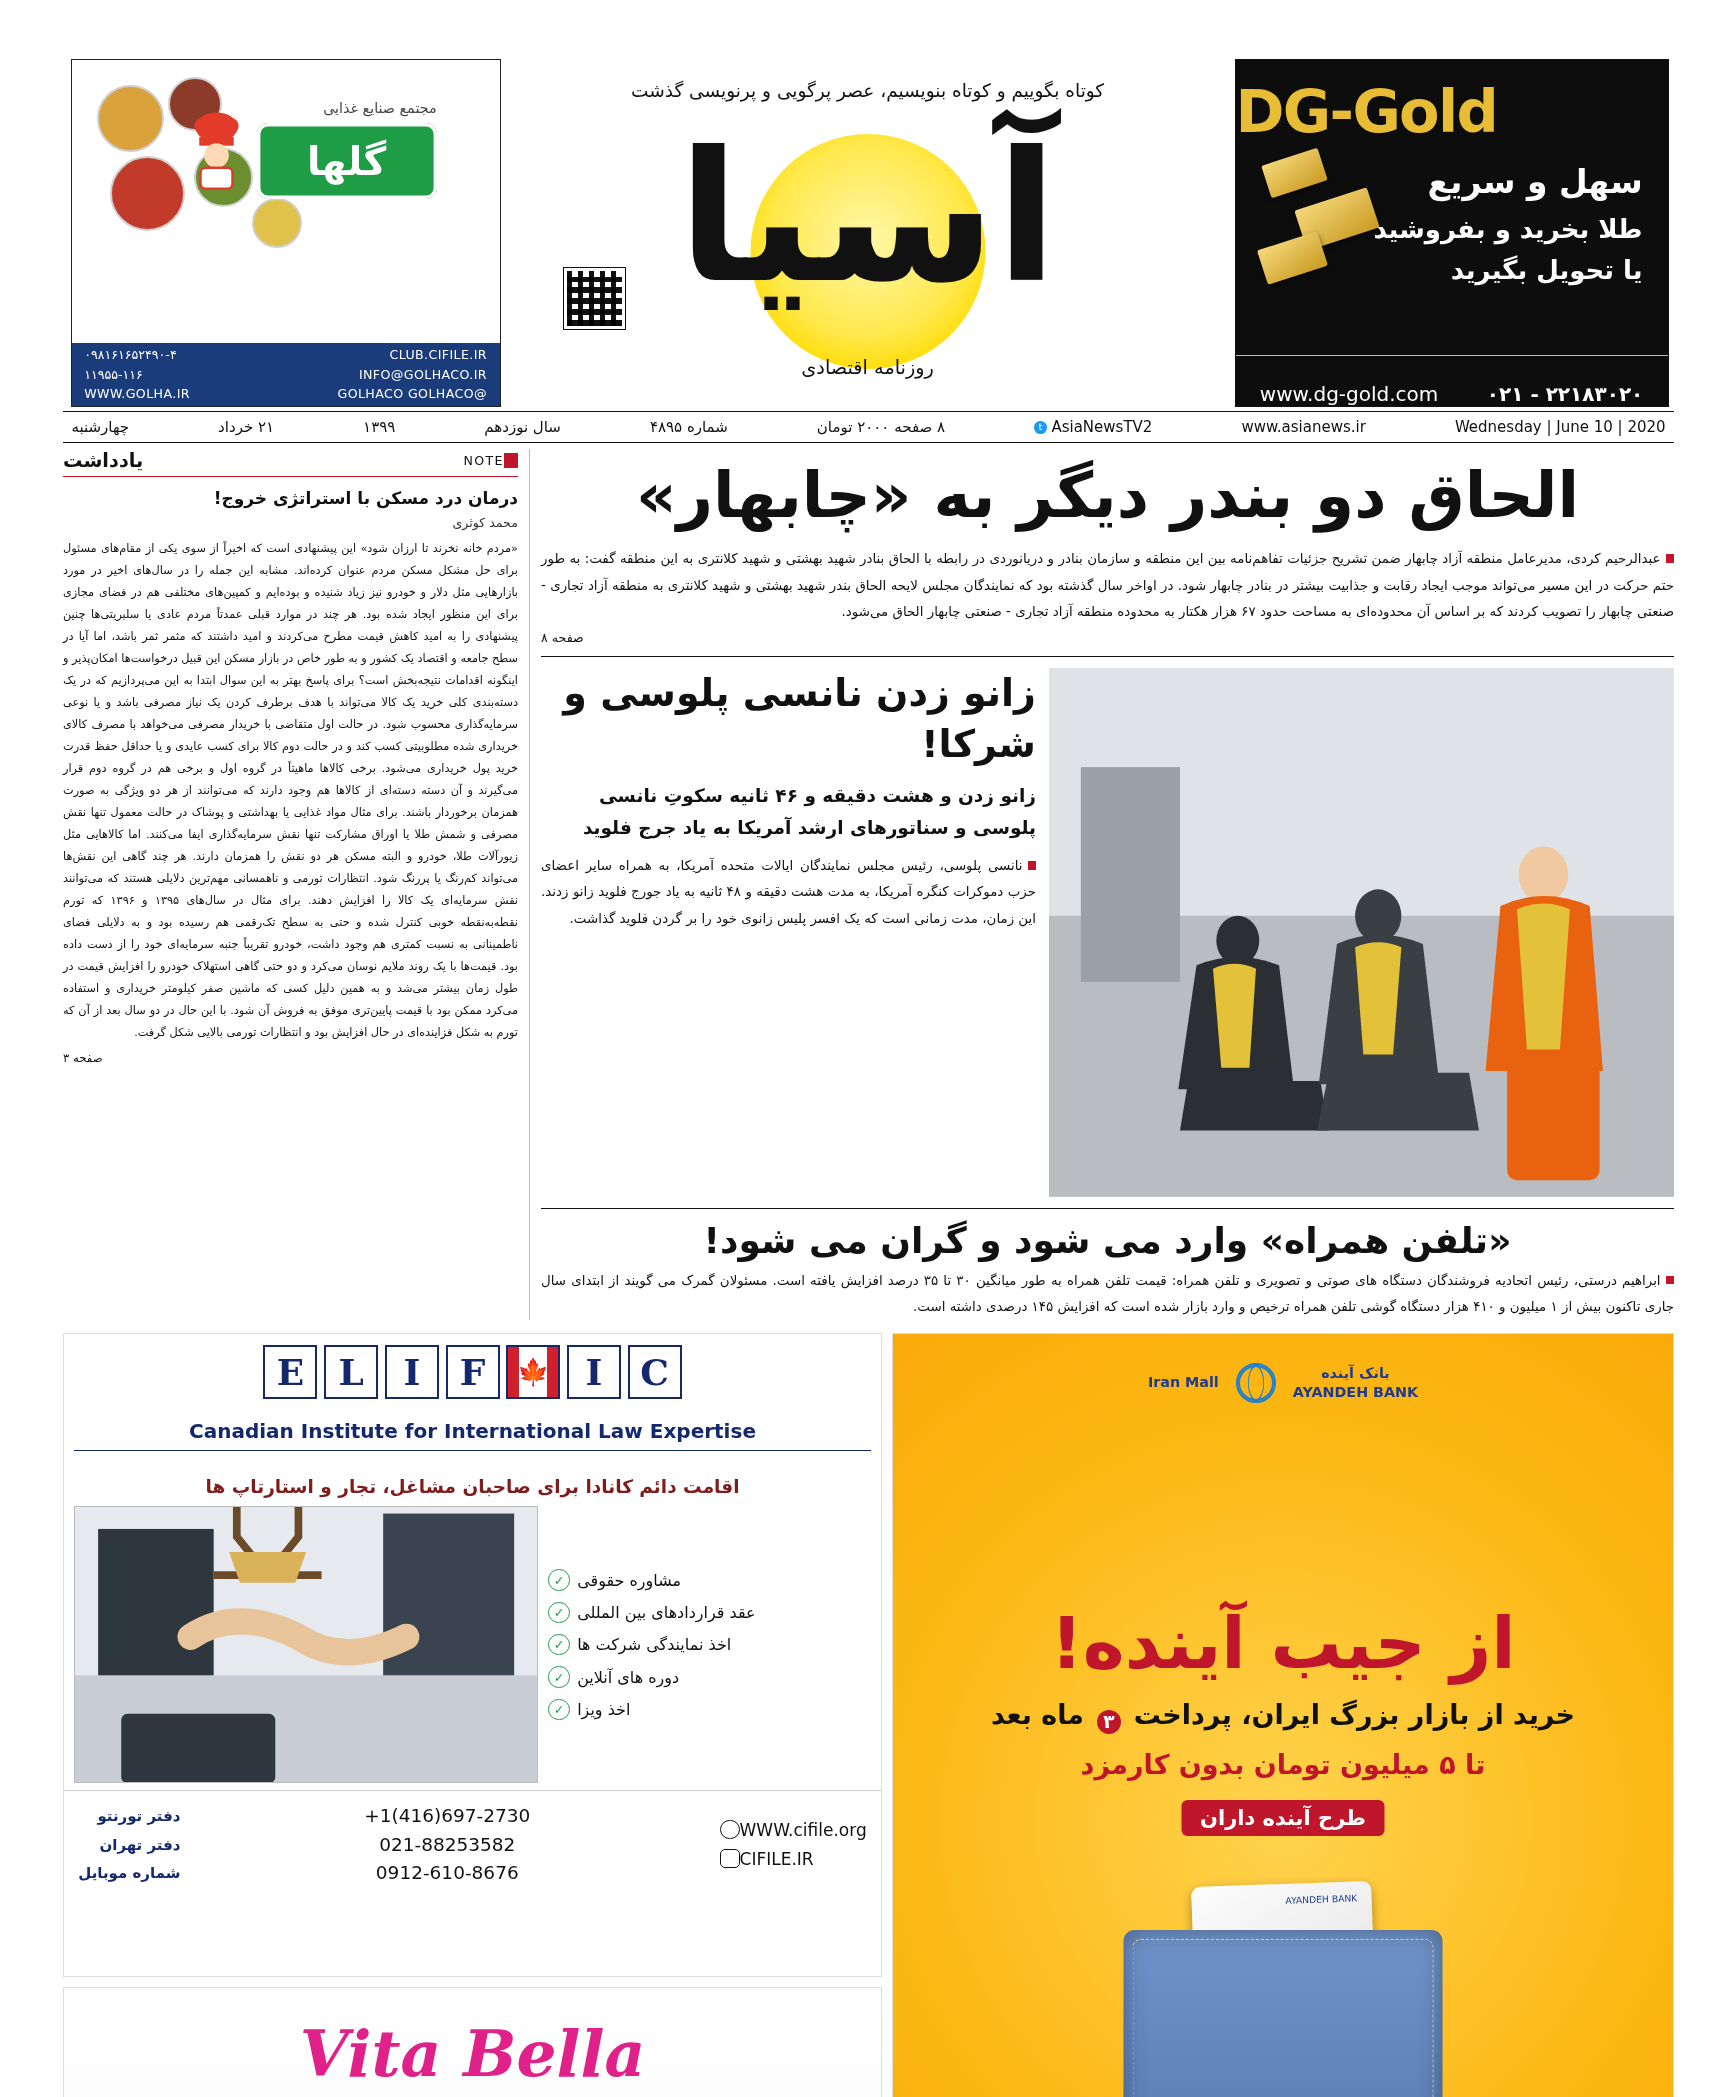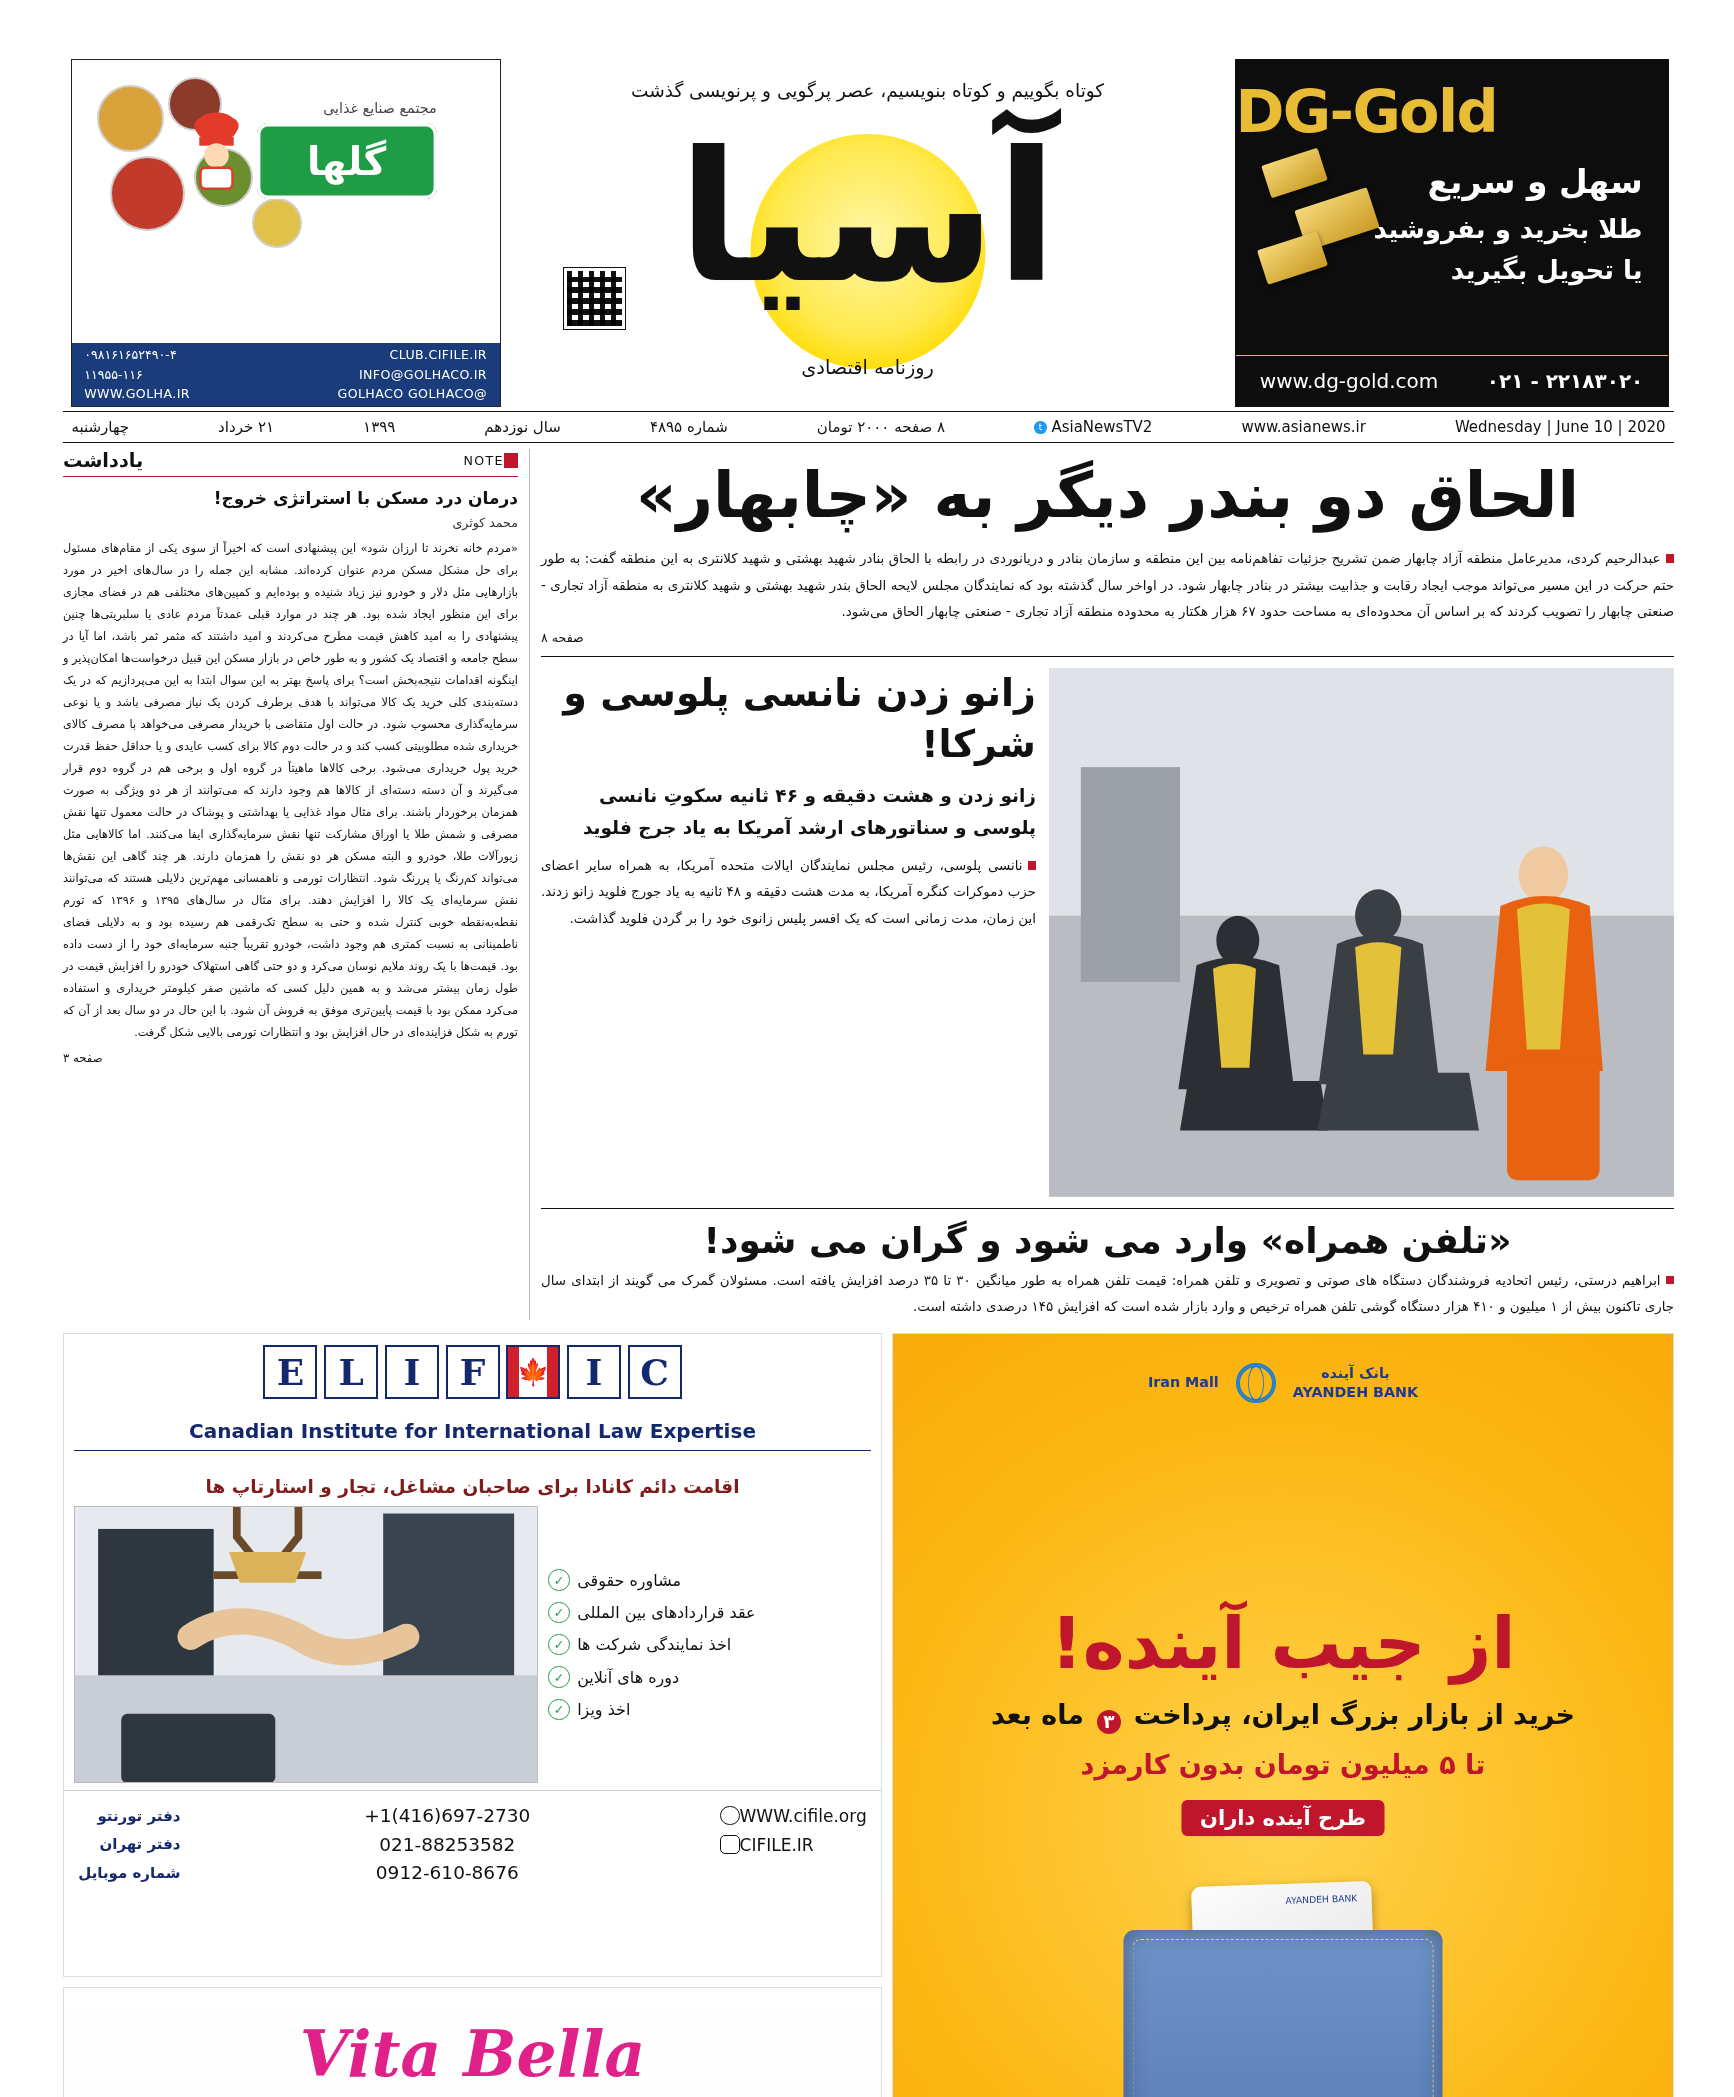--- a/index.html
+++ b/index.html
@@ -82,21 +82,21 @@
     font-size:59px;font-weight:bold;color:#e9bc36;letter-spacing:-1.7px;
     font-family:"DejaVu Sans","Liberation Sans",sans-serif;direction:ltr;
   }
   .dg-lines{
     position:absolute;top:96px;right:25px;text-align:right;font-size:26px;font-weight:bold;
     line-height:1.6;color:#fff;
   }
   .dg-lines .big{font-size:33px;}
   .dg-bar{
     position:absolute;left:0;right:0;bottom:0;height:50px;background:#0d0d0d;
-    border-top:1.7px solid #e9bc36;display:flex;align-items:center;justify-content:space-around;
+    border-top:1.7px solid #e9bc36;display:flex;align-items:flex-end;justify-content:space-around;
     font-size:20px;color:#fff;direction:ltr;
   }
   .dg-bar .phone{color:#fff;font-weight:bold;}
   .gold-ingot{position:absolute;background:linear-gradient(160deg,#f6d97a,#c99a22);border-radius:2.5px;transform:rotate(-18deg);box-shadow:0 2.5px 5px rgba(0,0,0,.5);}
 
   
   .infostrip{
     margin-top:4.2px;border-top:1.7px solid #111;border-bottom:1.7px solid #111;
     height:32px;display:flex;align-items:center;justify-content:space-between;
     padding:0 8.4px;font-size:15px;color:#111;box-sizing:border-box;
@@ -187,21 +187,21 @@
   .ci-flag .bar{position:absolute;top:0;bottom:0;width:11px;background:#d21f2c;}
   .ci-flag .bar.l{left:0}.ci-flag .bar.r{right:0}
   .ci-flag .leaf{position:absolute;left:50%;top:50%;transform:translate(-50%,-50%);color:#d21f2c;font-size:26px;line-height:1;}
   .ci-sub{text-align:center;font-size:20px;font-weight:bold;color:#14286e;border-bottom:1.7px solid #14286e;padding-bottom:6.7px;margin:16px 10px;direction:ltr;}
   .ci-fa{text-align:center;font-size:18.5px;font-weight:bold;color:#7f1d1d;padding:9.2px 4.2px;}
   .ci-mid{display:flex;flex-direction:row-reverse;padding:0 10px;gap:10px;height:277px;}
   .ci-photo{flex:0 0 58%;background:#cfd6e0;position:relative;overflow:hidden;border:0.4px solid #bbb;}
   .ci-list{flex:1;display:flex;flex-direction:column;justify-content:center;gap:11px;}
   .ci-item{display:flex;flex-direction:row-reverse;align-items:center;gap:7.6px;font-size:16px;color:#111;}
   .ci-check{width:19.3px;height:19.3px;border:1.3px solid #1f9c4b;border-radius:50%;color:#1f9c4b;font-size:12.6px;display:flex;align-items:center;justify-content:center;}
-  .ci-contact{display:flex;flex-direction:row-reverse;justify-content:space-between;align-items:flex-start;padding:11px 14.3px;border-top:0.8px solid #ccc;margin-top:6.7px;}
+  .ci-contact{display:flex;flex-direction:row-reverse;justify-content:space-between;align-items:center;padding:11px 14.3px;border-top:0.8px solid #ccc;margin-top:6.7px;}
   .ci-offices{font-size:15px;color:#14286e;font-weight:bold;line-height:1.9;text-align:right;}
   .ci-nums{font-size:18.5px;color:#111;line-height:1.55;direction:ltr;text-align:center;}
   .ci-web{font-size:17px;color:#111;direction:ltr;line-height:1.7;}
   .ci-web .ic{display:inline-block;width:17.6px;height:17.6px;border:1.3px solid #111;border-radius:50%;margin-left:5.9px;vertical-align:-3.4px;}
   .ci-web .ic.sq{border-radius:5px;}
 
   
   .ad-vita{border:0.8px solid #ddd;position:relative;height:625px;background:linear-gradient(180deg,#ffffff,#f3f3f3);overflow:hidden;}
   .vita-title{position:absolute;top:29px;left:0;right:0;text-align:center;font-size:63px;font-weight:bold;color:#e0218a;font-family:"DejaVu Serif","Liberation Serif",serif;font-style:italic;direction:ltr;}
 </style>

